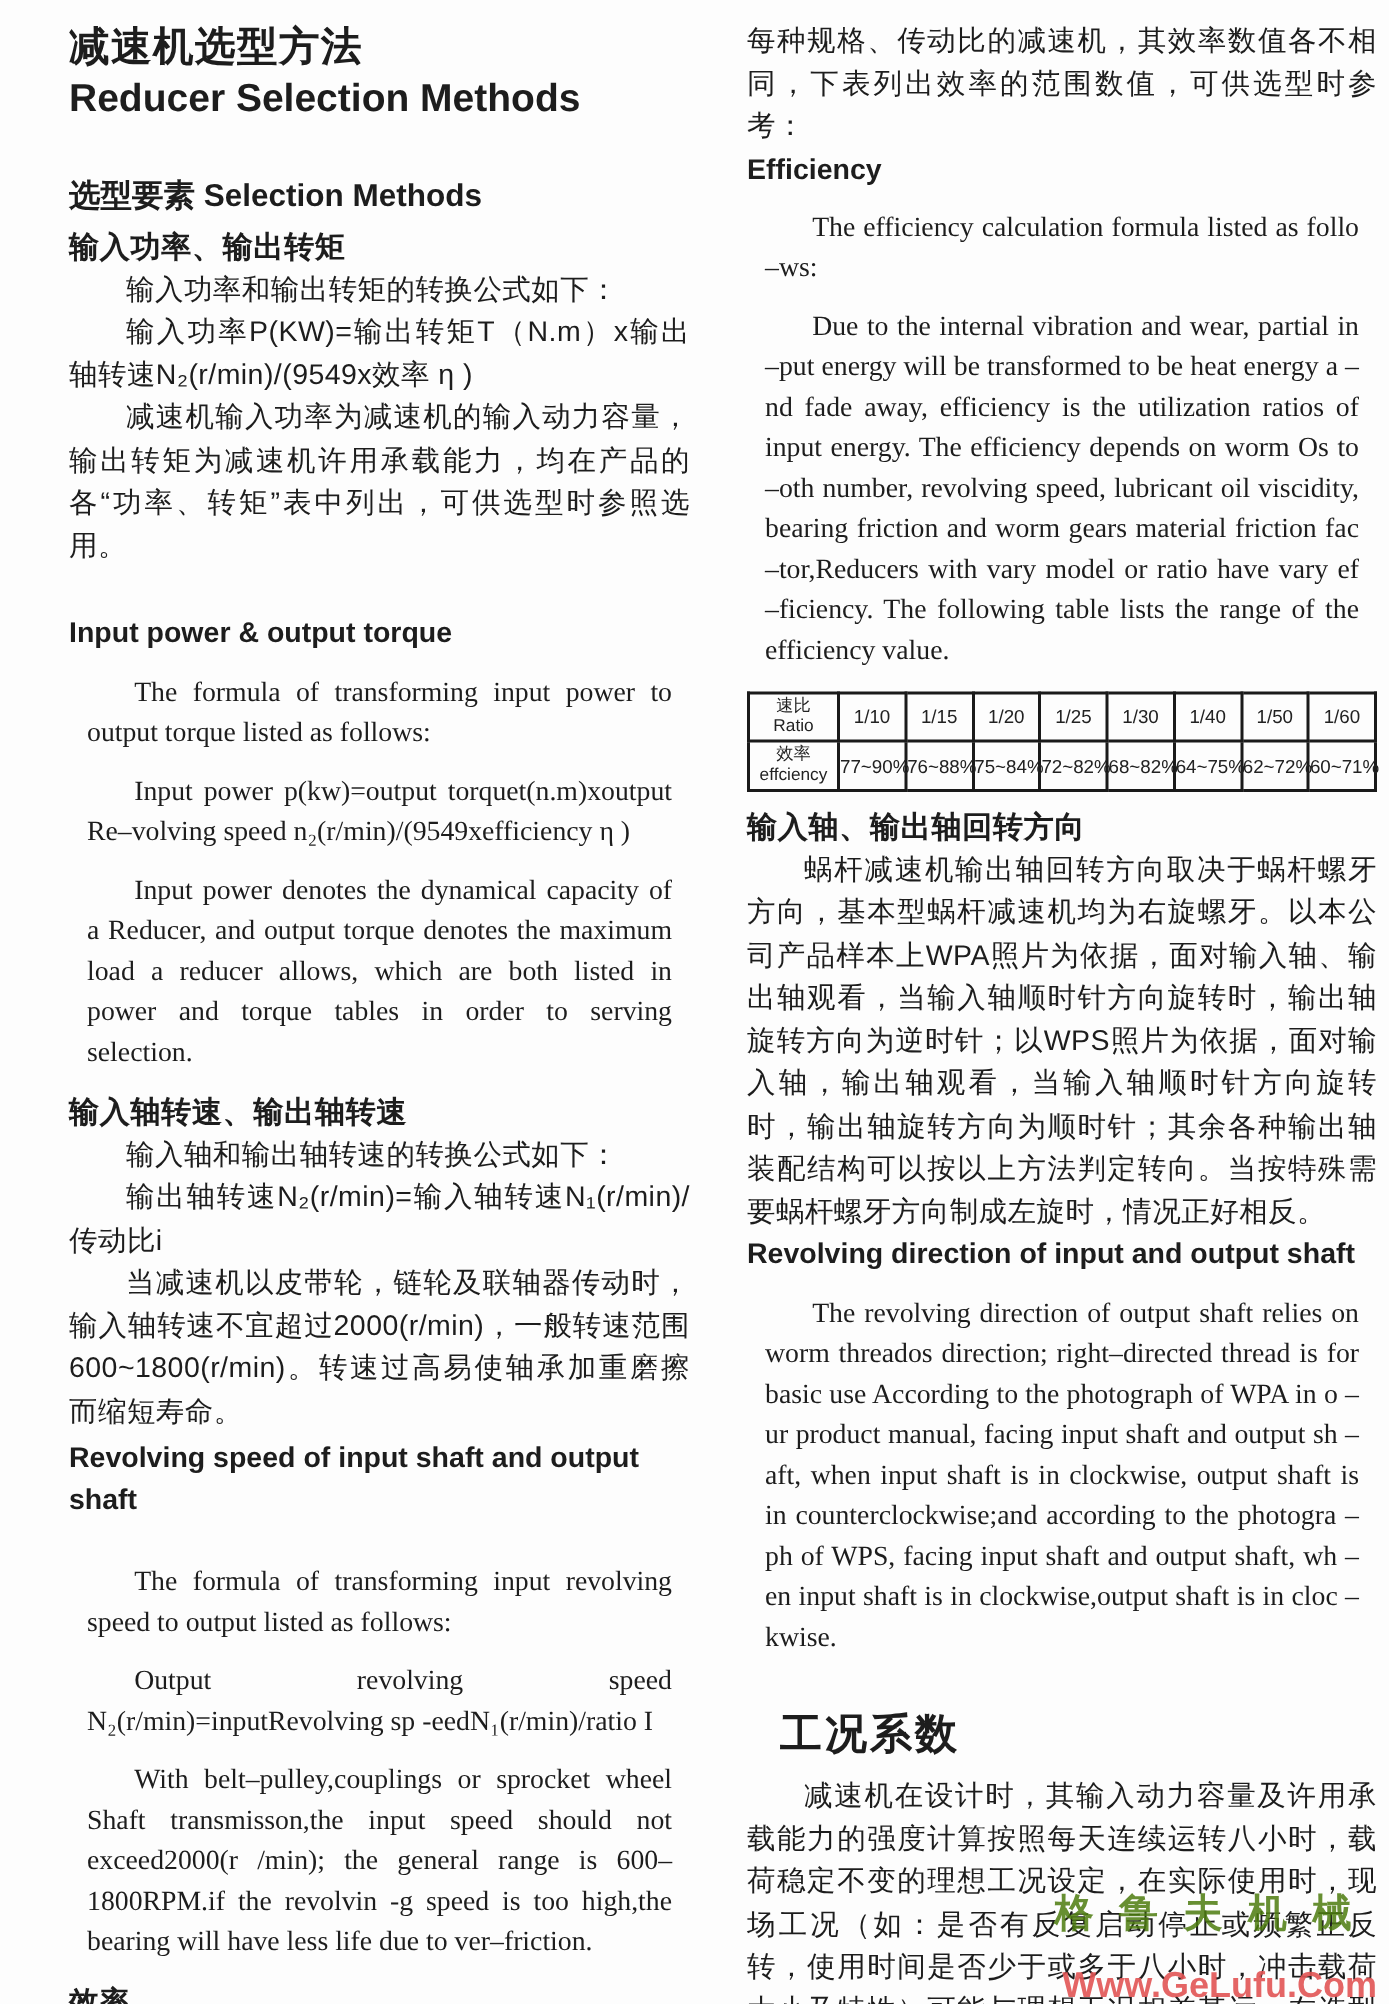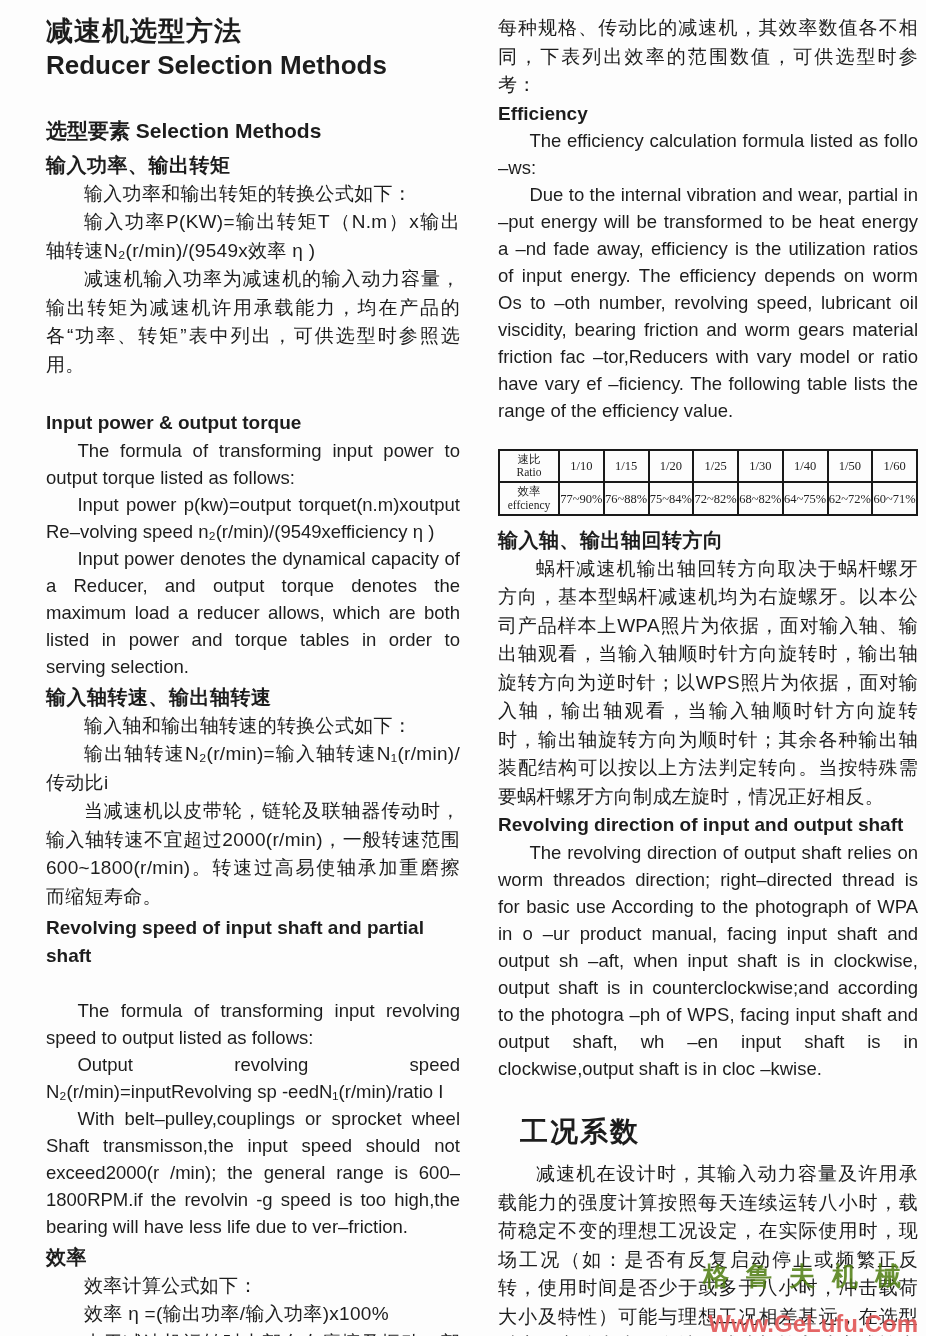--- a/index.html
+++ b/index.html
@@ -18,33 +18,32 @@
 
   .title-cn { font-size: 27px; font-weight: 700; line-height: 1.3; letter-spacing: 1px; }
   .title-en { font-size: 26px; font-weight: 700; line-height: 1.25; }
 
   .h-mix { font-size: 21px; font-weight: 700; margin-top: 35px; line-height: 1.35; }
   .h-cn  { font-size: 20px; font-weight: 700; line-height: 1.45; letter-spacing: 0.5px; }
   .h-en  { font-size: 19px; font-weight: 700; line-height: 1.45; }
   .h-big { font-size: 28px; font-weight: 700; line-height: 1.3; letter-spacing: 2px; }
 
   .p-cn { font-size: 19px; line-height: 1.5; text-align: justify; letter-spacing: 0.3px; margin: 0; }
-  .p-en { font-size: 18.5px; line-height: 1.46; text-align: justify; margin: 0; }
+  .p-en { font-size: 18.5px; line-height: 1.46; text-align: justify; margin: 12px; font-family: Liberation Serif, serif; }
   .ind    { text-indent: 2em; }
   .ind-en { text-indent: 1.7em; }
 
   .mt-head-en { margin-top: 22px; }
   .mt-gap     { margin-top: 27px; }
 
   table.eff {
     border-collapse: collapse;
     width: 100%;
-    margin: 25px 0 10px 0;
+    margin: 13px 0 10px 0;
     table-layout: fixed;
-    font-family: Liberation Serif, serif;
   }
   table.eff td {
     border: 2px solid #1a1a1a;
     text-align: center;
     vertical-align: middle;
     padding: 2px 0;
     font-size: 12.5px;
     line-height: 1.15;
     color: #222;
   }
@@ -97,21 +96,21 @@
     <div class="h-en mt-head-en" style="margin-top:30px;">Input power &amp; output torque</div>
     <p class="p-en ind-en">The formula of transforming input power to output torque listed as follows:</p>
     <p class="p-en ind-en">Input power p(kw)=output torquet(n.m)xoutput Re–volving speed n₂(r/min)/(9549xefficiency  η )</p>
     <p class="p-en ind-en">Input power denotes the dynamical capacity of a Reducer, and output torque denotes the maximum load a reducer allows, which are both listed in power and torque tables in order to serving selection.</p>
 
     <div class="h-cn" style="margin-top:3px;">输入轴转速、输出轴转速</div>
     <p class="p-cn ind">输入轴和输出轴转速的转换公式如下：</p>
     <p class="p-cn ind">输出轴转速N₂(r/min)=输入轴转速N₁(r/min)/传动比i</p>
     <p class="p-cn ind">当减速机以皮带轮，链轮及联轴器传动时，输入轴转速不宜超过2000(r/min)，一般转速范围600~1800(r/min)。转速过高易使轴承加重磨擦而缩短寿命。</p>
 
-    <div class="h-en" style="margin-top:3px;">Revolving speed of input shaft and partial shaft</div>
+    <div class="h-en" style="margin-top:3px;">Revolving speed of input shaft and output shaft</div>
     <p class="p-en ind-en mt-gap">The formula of transforming input revolving speed to output listed as follows:</p>
     <p class="p-en ind-en">Output revolving speed N₂(r/min)=inputRevolving sp -eedN₁(r/min)/ratio I</p>
     <p class="p-en ind-en">With belt–pulley,couplings or sprocket wheel Shaft transmisson,the input speed  should  not  exceed2000(r /min); the general range is 600–1800RPM.if the revolvin -g speed is too high,the bearing will have less life due to ver–friction.</p>
 
     <div class="h-cn" style="margin-top:3px;">效率</div>
     <p class="p-cn ind">效率计算公式如下：</p>
     <p class="p-cn ind">效率 η =(输出功率/输入功率)x100%</p>
     <p class="p-cn ind">由于减速机运转时内部存在磨擦及振动，部分输入能量将转化为热能等非工作消耗，效率就是减速机输入能量的利用率，效率的高低取决于蜗杆头数、蜗杆转速、润滑油粘度、轴承磨擦阴力及蜗轮副材质的磨擦系数等。</p>
   </div>
 

